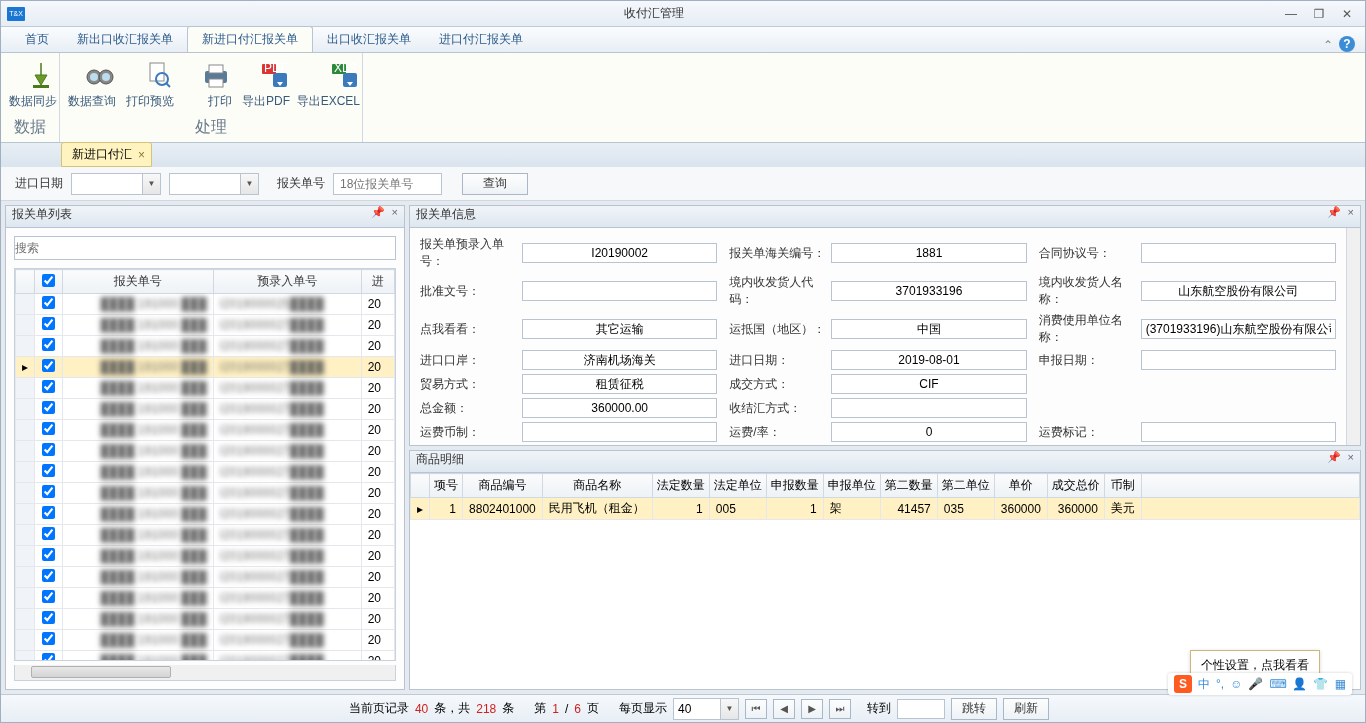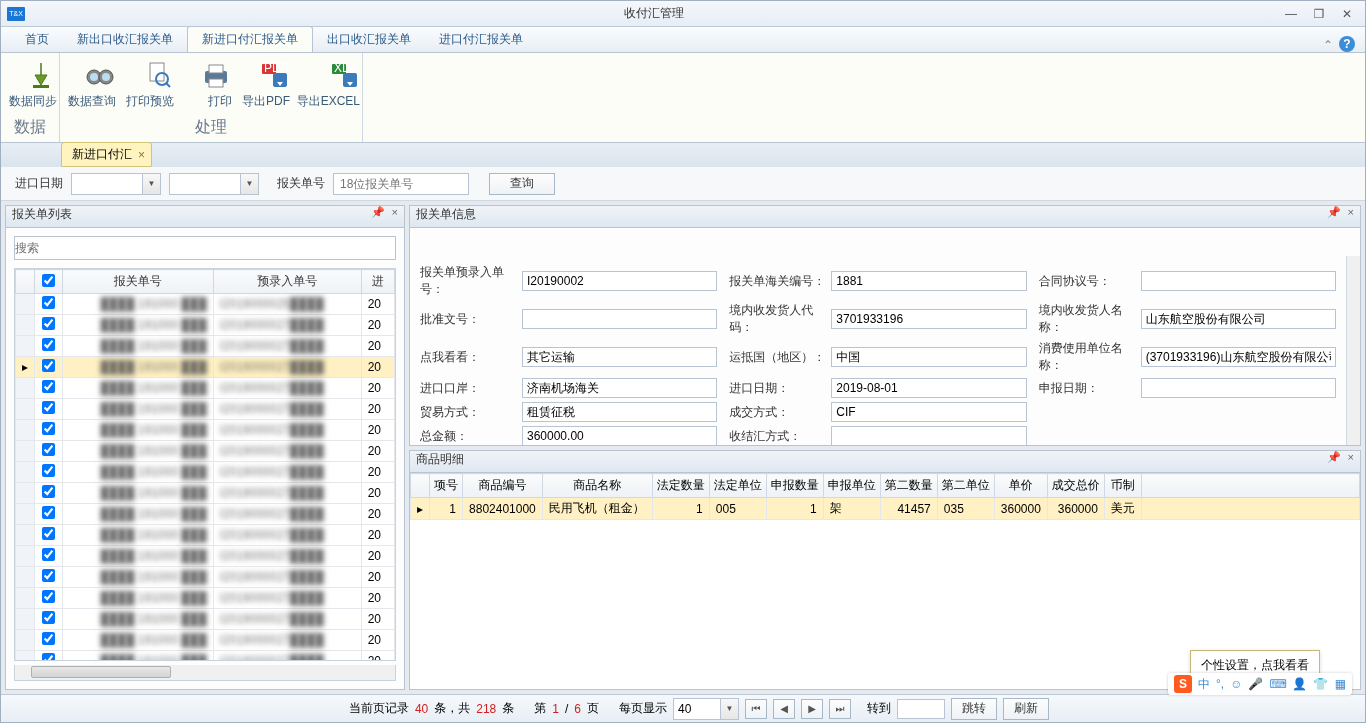--- a/index.html
+++ b/index.html
@@ -29,21 +29,21 @@
 
 .doc-tabs { height: 24px; background: linear-gradient(#e8eef5,#dae4ee); padding-left: 60px; display: flex; align-items: flex-end; }
 .doc-tab { background: #fff3bf; border: 1px solid #d4c478; padding: 3px 6px 3px 10px; border-radius: 3px 3px 0 0; display: flex; align-items: center; gap: 6px; }
 .doc-tab .close { color: #8a7a3a; cursor: pointer; }
 
 .filter-bar { height: 34px; background: #f6f8fa; display: flex; align-items: center; padding: 0 14px; gap: 8px; border-bottom: 1px solid #d0d8e2; }
 .filter-bar label { color: #333; }
 .combo { display: inline-flex; align-items: center; background: #fff; border: 1px solid #b8c4d2; height: 22px; }
 .combo input { border: none; outline: none; height: 20px; padding: 0 4px; width: 70px; }
 .combo .drop { width: 18px; height: 20px; background: linear-gradient(#f8f8f8,#e6e6e6); border-left: 1px solid #b8c4d2; display: flex; align-items: center; justify-content: center; color: #555; font-size: 8px; }
-.text-input { background: #fff; border: 1px solid #b8c4d2; height: 22px; width: 136px; padding: 0 6px; color: #aaa; }
+.text-input { background: #fff; border: 1px solid #b8c4d2; height: 22px; width: 109px; padding: 0 6px; color: #aaa; }
 .btn { height: 22px; padding: 0 20px; background: linear-gradient(#fdfdfd,#eef2f6); border: 1px solid #a8b8c8; cursor: pointer; color: #333; }
 
 .workspace { flex: 1; display: flex; padding: 4px; gap: 4px; min-height: 0; }
 
 .panel { background: #fdfdfd; border: 1px solid #b8c4d2; display: flex; flex-direction: column; }
 .panel-header { height: 22px; background: linear-gradient(#f0f4f8,#dee7f0); border-bottom: 1px solid #b8c4d2; display: flex; align-items: flex-start; padding: 0 6px; color: #333; }
 .panel-header .sp { flex: 1; }
 .panel-header .pin, .panel-header .px { color: #667; margin-left: 6px; cursor: pointer; font-size: 11px; }
 
 .left-panel { width: 400px; }
@@ -60,21 +60,21 @@
 .row-head { width: 16px; background: #f0f4f8; border-right: 1px solid #d0d8e2; }
 .grid-hscroll { height: 16px; background: #f0f0f0; margin: 0 8px 8px; border: 1px solid #c8d2dc; border-top: none; position: relative; }
 .grid-hscroll .thumb { position: absolute; left: 16px; top: 1px; height: 12px; width: 140px; background: linear-gradient(#e8e8e8,#d4d4d4); border: 1px solid #b0b0b0; border-radius: 2px; }
 
 .right-col { flex: 1; display: flex; flex-direction: column; gap: 4px; min-width: 0; }
 
 .form-body { flex: 1; overflow: auto; padding: 8px 10px; }
 .form-row { display: flex; gap: 12px; margin-bottom: 4px; }
 .form-field { display: flex; align-items: center; gap: 4px; flex: 1; }
 .form-field label { width: 98px; color: #333; }
-.form-field input { flex: 1; height: 20px; border: 1px solid #b8c4d2; padding: 0 4px; background: #fff; }
+.form-field input { flex: 1; height: 20px; border: 1px solid #b8c4d2; padding: 0 4px; background: #fff; text-align: center; }
 .vscroll-stub { width: 14px; background: #f0f0f0; border-left: 1px solid #d0d8e2; }
 
 .detail-panel { height: 240px; }
 .detail-grid-wrap { flex: 1; overflow: auto; background: #fff; }
 .detail-grid { border-collapse: collapse; width: 100%; }
 .detail-grid th { background: linear-gradient(#fafbfc,#eef2f6); border: 1px solid #d0d8e2; padding: 3px 4px; font-weight: normal; white-space: nowrap; }
 .detail-grid td { border: 1px solid #e4e8ec; padding: 2px 6px; white-space: nowrap; }
 .detail-grid td.num { text-align: right; }
 .detail-grid tr.sel td { background: #fff1c4; }
 
@@ -363,21 +363,21 @@
               </tr>
             </tbody>
         </table>
       </div>
       <div class="grid-hscroll">
           <div class="thumb"></div>
         </div>
     </div>
 
     <div class="right-col">
-      <div class="panel" style="flex:1; min-height:0;gap:28px;">
+      <div class="panel" style="flex:1; min-height:0;">
         <div class="panel-header">
           <span>报关单信息</span>
           <span class="sp"></span>
           <span class="pin">📌</span>
           <span class="px">×</span>
         </div>
         <div style="flex:1; display:flex; min-height:0;">
           <div class="form-body">
             <div class="form-row">
               <div class="form-field">

